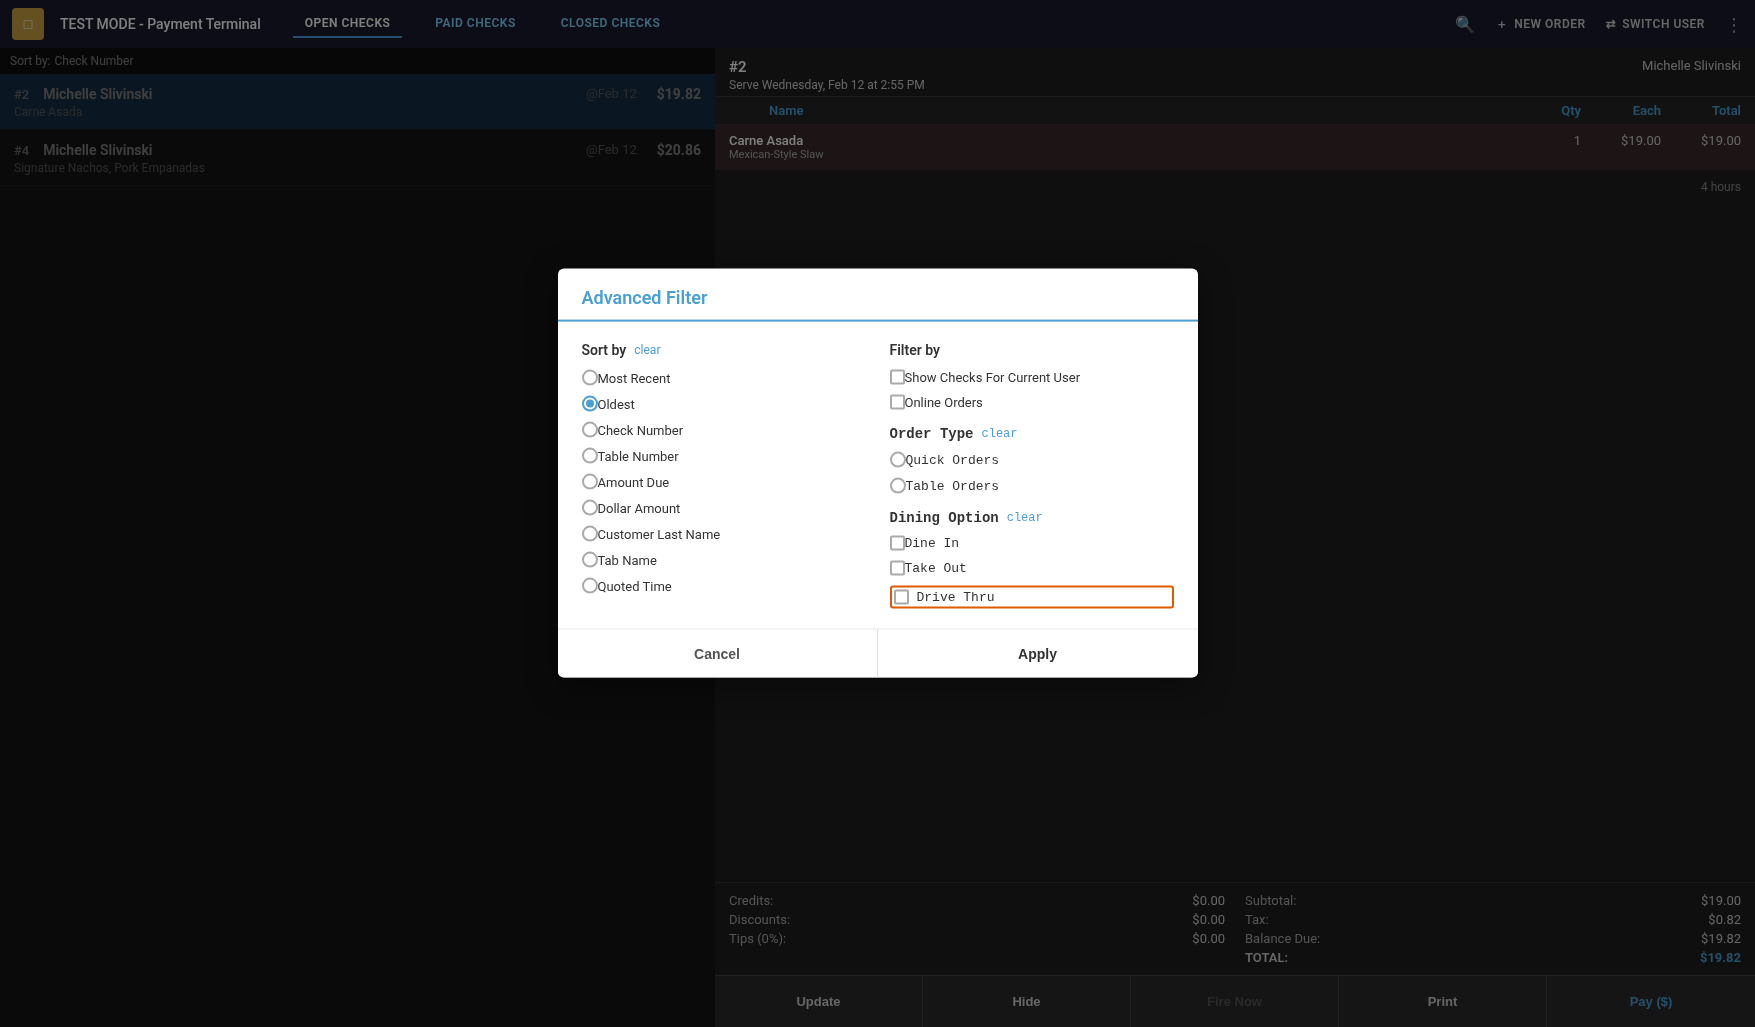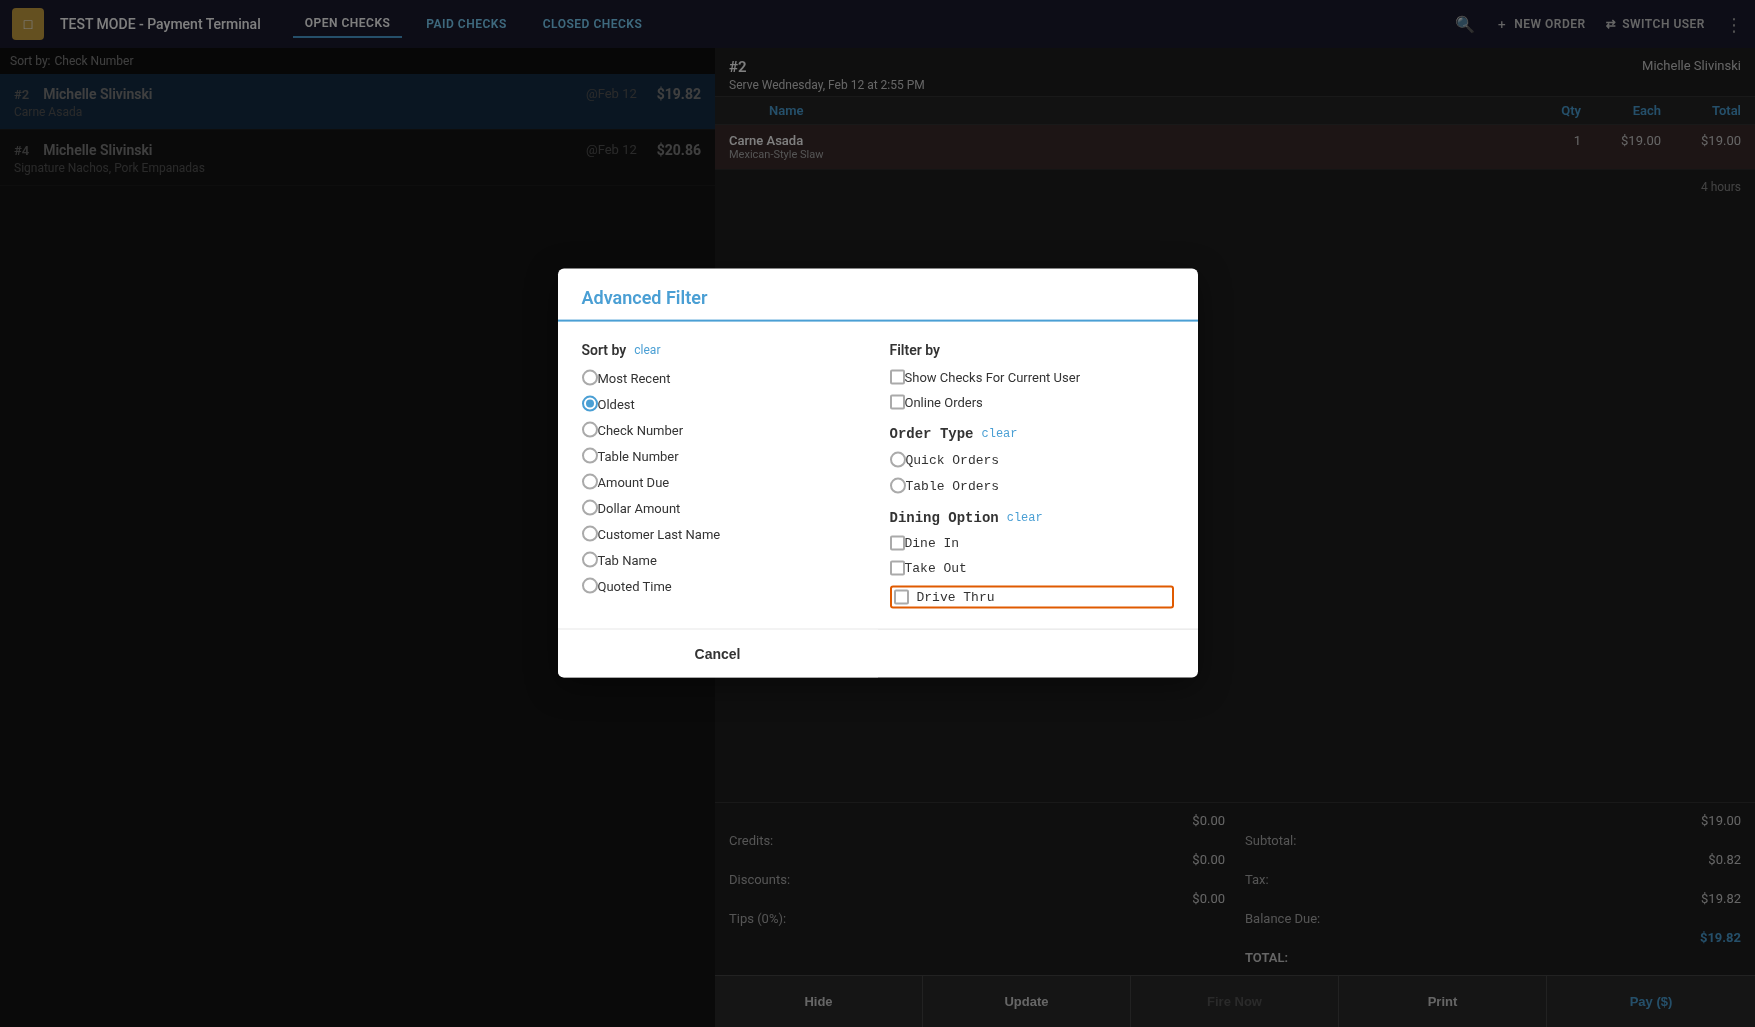--- a/index.html
+++ b/index.html
@@ -20,21 +20,21 @@
       border-radius: 4px;
       display: flex; align-items: center; justify-content: center;
       color: white; font-size: 14px; font-weight: bold;
     }
     .header-title {
       color: #fff;
       font-size: 14px;
       font-weight: 500;
     }
     .header-nav {
-      display: flex; gap: 12px; margin-left: 16px; align-items: center;
+      display: flex; gap: 21px; margin-left: 16px;
     }
     .header-nav-item {
       color: #7dd3fc;
       font-size: 12px;
       font-weight: 600;
       letter-spacing: 0.5px;
       padding: 6px 12px;
       cursor: pointer;
       text-transform: uppercase;
     }
@@ -159,21 +159,21 @@
       border-top: 1px solid #333;
       padding: 10px 14px;
       display: grid;
       grid-template-columns: 1fr 1fr;
       gap: 4px 20px;
       font-size: 13px;
     }
     .totals-row {
       display: flex; justify-content: space-between;
     }
-    .totals-label { color: #aaa; margin-top: 20px; }
+    .totals-label { color: #aaa; }
     .totals-value { color: #ccc; }
     .totals-total { color: #4a9fd4; font-weight: 700; }
 
     .action-bar {
       display: grid;
       grid-template-columns: 1fr 1fr 1fr 1fr 1fr;
       border-top: 1px solid #444;
       height: 52px;
     }
     .action-btn {
@@ -439,22 +439,22 @@
           <span class="totals-value">$19.82</span>
         </div>
         <div class="totals-row" style="margin-top:4px; font-weight:600;">
           <span class="totals-label" style="color:#ccc;">TOTAL:</span>
           <span class="totals-total">$19.82</span>
         </div>
       </div>
     </div>
 
     <div class="action-bar">
+      <button class="action-btn">Update</button>
       <button class="action-btn">Hide</button>
-      <button class="action-btn">Update</button>
       <button class="action-btn disabled">Fire Now</button>
       <button class="action-btn">Print</button>
       <button class="action-btn blue-text">Pay ($)</button>
     </div>
 
     <div class="overlay"></div>
   </div>
 </div>
 
 <div class="dialog">
@@ -558,14 +558,15 @@
             <div class="checkbox-square"></div>
             <span>Drive Thru</span>
           </div>
         </div>
       </div>
     </div>
   </div>
 
   <div class="dialog-footer">
     <button class="dialog-btn">Cancel</button>
+    <button class="dialog-btn">Apply</button>
   </div>
 </div>
 
 </body></html>

